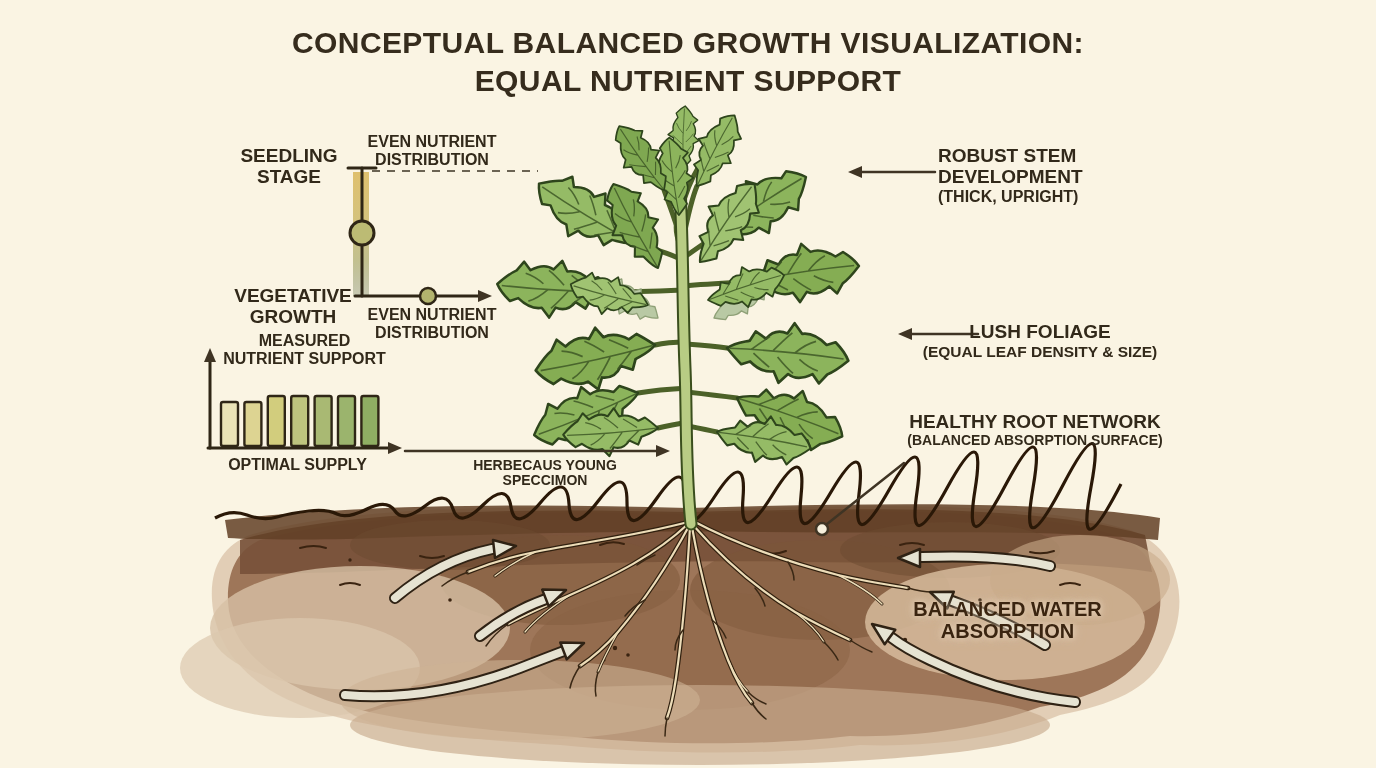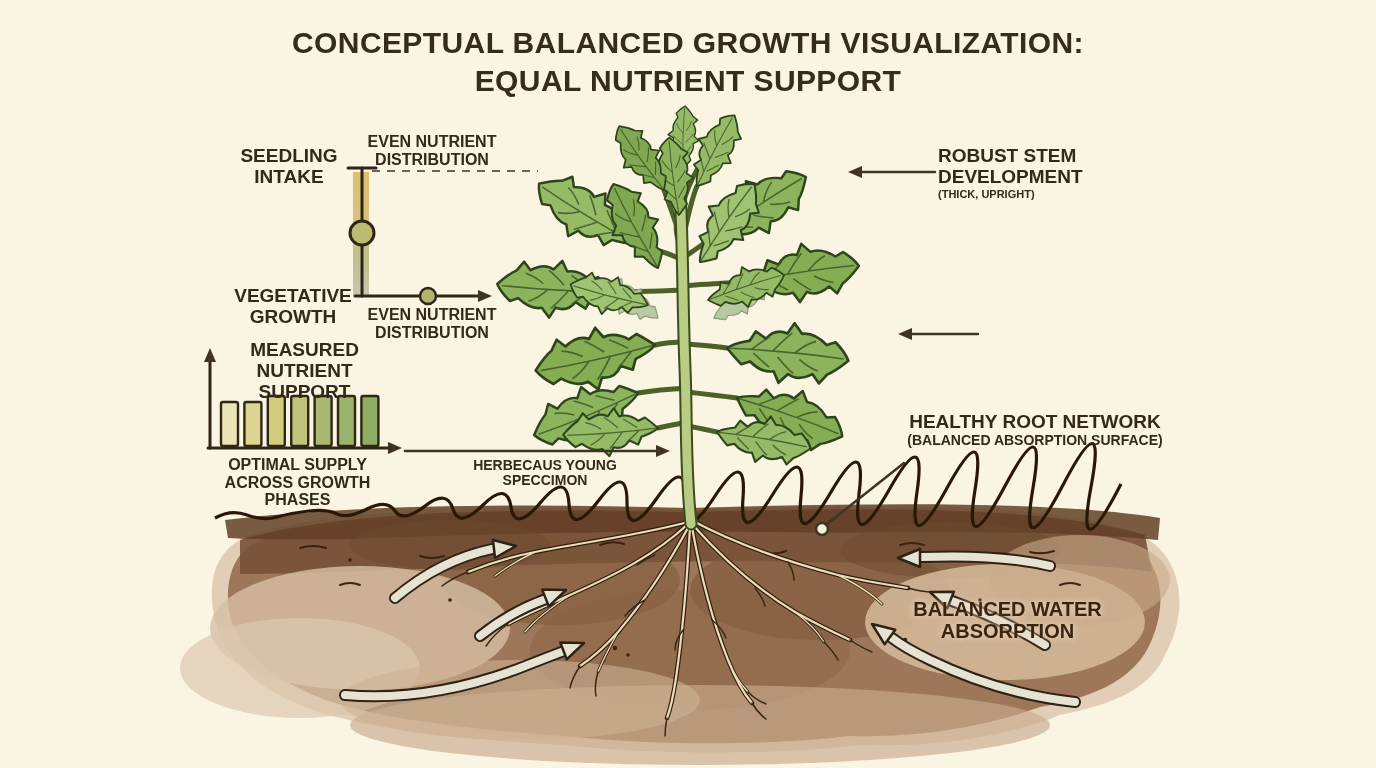--- a/index.html
+++ b/index.html
@@ -274,55 +274,58 @@
     <path class="ann" d="M904,463 L827,524"></path>
     <circle cx="822" cy="529" r="6" fill="#f7f0dd" stroke="#3f3424" stroke-width="2.5"></circle>
   </g>
 </svg>
 
 <div class="title t1">CONCEPTUAL BALANCED GROWTH VISUALIZATION:</div>
 <div class="title t2">EQUAL NUTRIENT SUPPORT</div>
 
 <div class="lbl" style="left:233px;top:146px;width:112px;font-size:19px;">
   <span>SEEDLING</span><br>
-  <span>INTAKE</span>
+  <span>STAGE</span>
 </div>
 <div class="lbl" style="left:352px;top:133px;width:160px;font-size:16px;">
   <span>EVEN NUTRIENT</span><br>
   <span>DISTRIBUTION</span>
 </div>
 <div class="lbl" style="left:228px;top:286px;width:130px;font-size:19px;">
   <span>VEGETATIVE</span><br>
   <span>GROWTH</span>
 </div>
 <div class="lbl" style="left:352px;top:306px;width:160px;font-size:16px;">
   <span>EVEN NUTRIENT</span><br>
   <span>DISTRIBUTION</span>
 </div>
 
-<div class="lbl" style="left:212px;top:340px;width:185px;font-size:19px;">
+<div class="lbl" style="left:212px;top:332px;width:185px;font-size:16px;">
   <span>MEASURED</span><br>
   <span>NUTRIENT SUPPORT</span>
 </div>
 <div class="lbl" style="left:190px;top:456px;width:215px;font-size:16px;">
   <span>OPTIMAL SUPPLY</span><br>
-  <span>ACROSS GROWTH PHASES</span>
 </div>
 
 <div class="lbl" style="left:420px;top:458px;width:250px;font-size:14px;">
   <span>HERBECAUS YOUNG</span><br>
   <span>SPECCIMON</span>
 </div>
 
 <div class="lbl leftalign" style="left:938px;top:146px;width:210px;font-size:19px;">
   <span>ROBUST STEM</span><br>
   <span>DEVELOPMENT</span><br>
-  <span class="sub" style="font-size:11px;">(THICK, UPRIGHT)</span>
-</div>
-
+  <span class="sub" style="font-size:16px;">(THICK, UPRIGHT)</span>
+</div>
+
+<div class="lbl" style="left:915px;top:322px;width:250px;font-size:19px;">
+  <span>LUSH FOLIAGE</span><br>
+  <span class="sub" style="font-size:15.5px;">(EQUAL LEAF DENSITY &amp; SIZE)</span>
+</div>
 
 <div class="lbl" style="left:900px;top:412px;width:270px;font-size:19px;">
   <span>HEALTHY ROOT NETWORK</span><br>
   <span class="sub" style="font-size:14px;">(BALANCED ABSORPTION SURFACE)</span>
 </div>
 
 <div class="lbl soil-lbl" style="left:235px;top:598px;width:255px;font-size:20px;">
   <br>
 </div>
 

